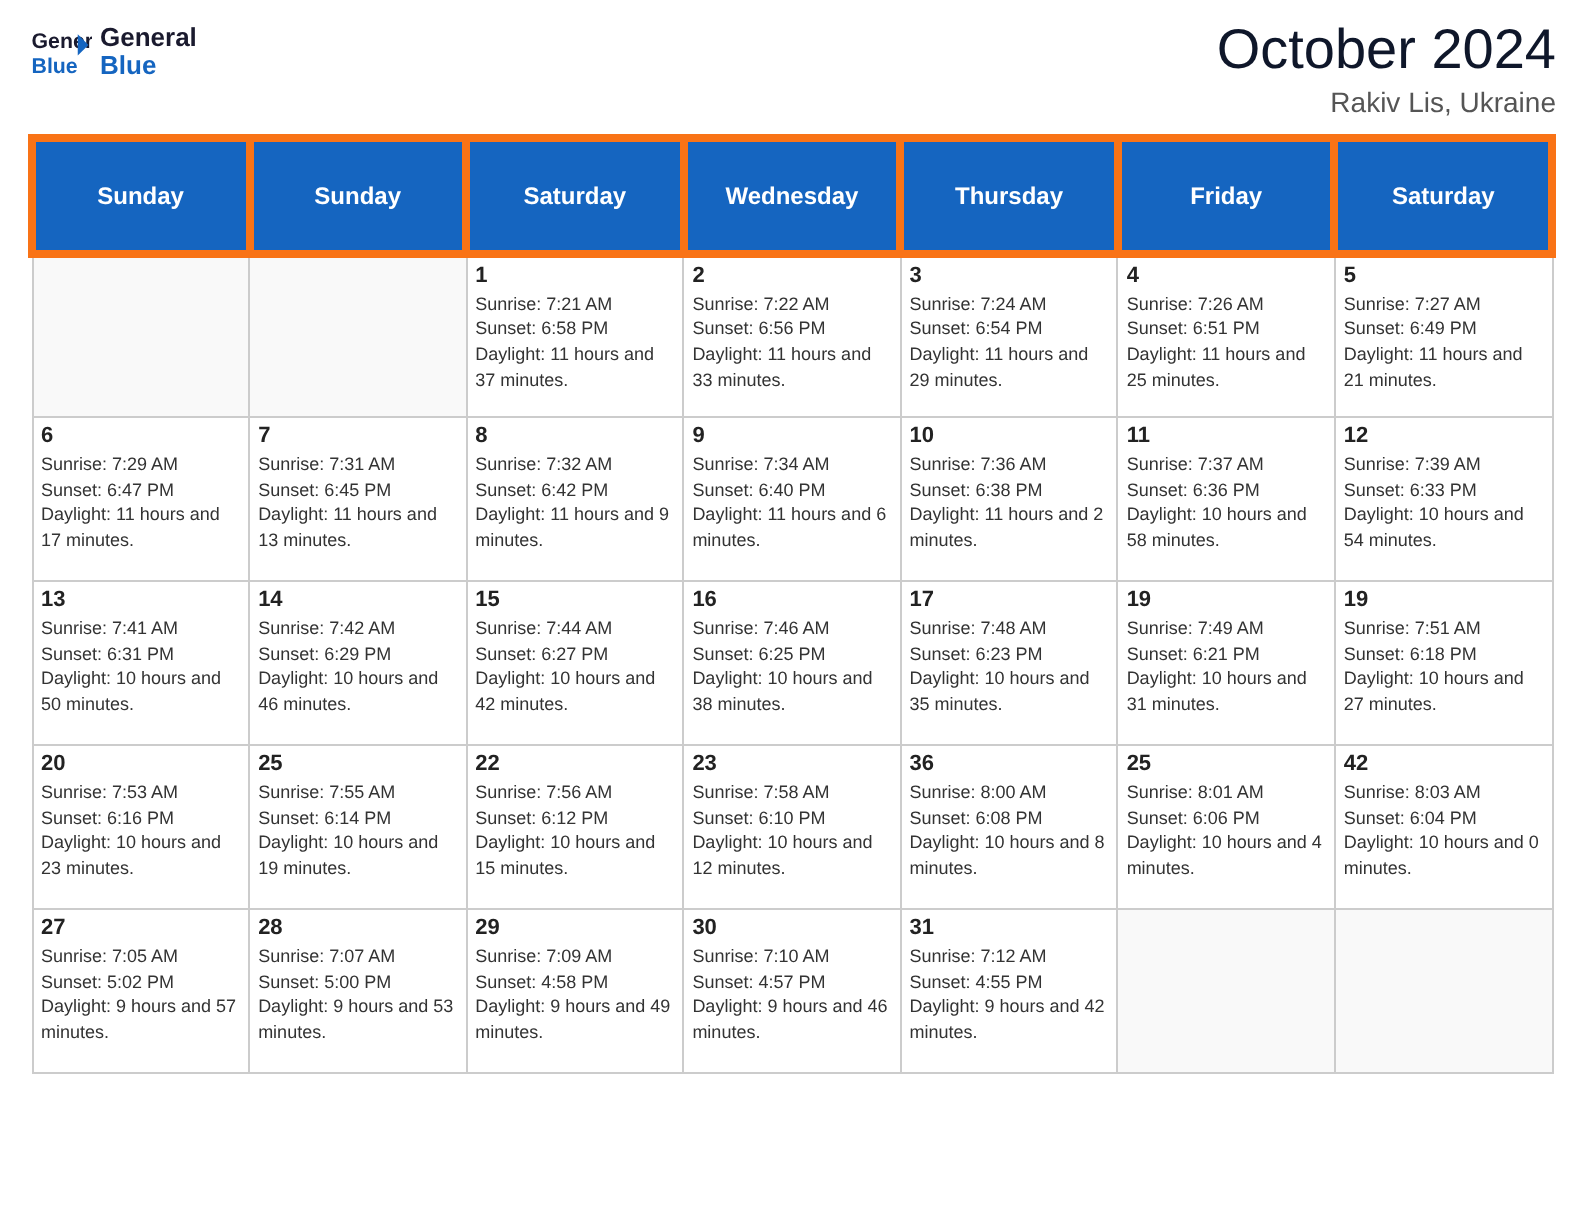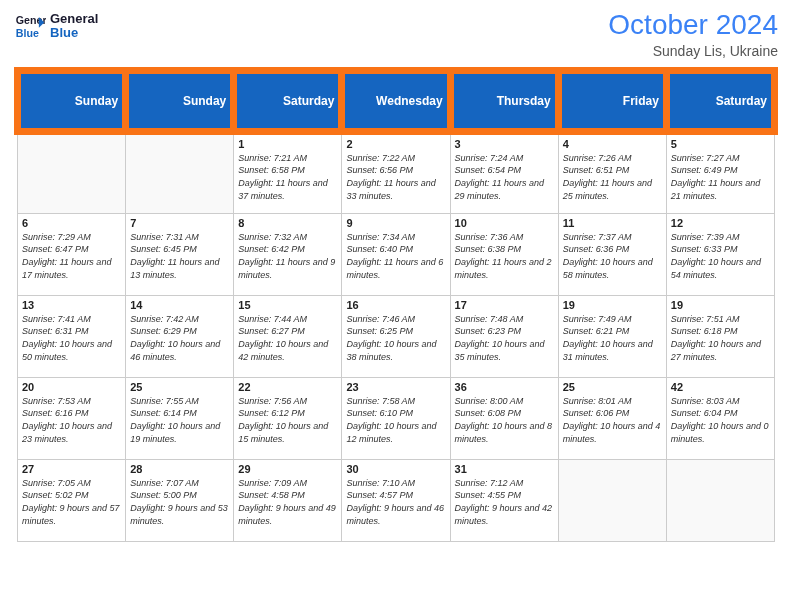--- a/index.html
+++ b/index.html
@@ -30,42 +30,42 @@
     .logo-icon {
       width: 32px;
       height: 32px;
     }
     .title-block {
       text-align: right;
     }
     .month-title {
       font-size: 28px;
       font-weight: 300;
-      color: #3b82f6;
+      color: #0f172a;
       line-height: 1.1;
       text-align: center;
     }
     .location {
       font-size: 14px;
       color: #555;
       margin-top: 2px;
     }
     .calendar {
       width: 100%;
       border-collapse: collapse;
       table-layout: fixed;
     }
     .calendar th {
       background: #1565c0;
       color: #fff;
       font-size: 12px;
       font-weight: bold;
       padding: 20px 4px;
-      text-align: right;
-      border: 7px solid #f97316;
+      text-align: center;
+      border: 4px solid #f97316;
     }
     .calendar td {
       border: 1px solid #ccc;
       vertical-align: top;
       padding: 3px 4px;
       font-size: 9.5px;
       color: #333;
       height: 82px;
       background: #fff;
     }
@@ -75,21 +75,20 @@
     .day-num {
       font-size: 11px;
       font-weight: bold;
       color: #222;
       margin-bottom: 2px;
     }
     .day-info {
       font-size: 9px;
       color: #333;
       line-height: 1.4;
-      font-style: italic;
     }
   </style>
 </head>
 <body>
 
 <div class="page">
   <div class="header">
     <div class="logo">
       <svg class="logo-icon" viewBox="0 0 36 36">
         <rect x="0" y="0" width="36" height="36" fill="white"></rect>
@@ -97,21 +96,21 @@
         <text x="2" y="30" font-size="12" font-weight="bold" fill="#1565c0" font-family="Arial">Blue</text>
         <polygon points="28,8 34,14 28,20" fill="#1565c0"></polygon>
       </svg>
       <div style="display:flex; flex-direction:column; line-height:1.1;">
         <span style="font-size:13px; font-weight:bold; color:#1a1a2e;">General</span>
         <span style="font-size:13px; font-weight:bold; color:#1565c0;">Blue</span>
       </div>
     </div>
     <div class="title-block">
       <div class="month-title">October 2024</div>
-      <div class="location">Sunday Lis, Ukraine</div>
+      <div class="location">Rakiv Lis, Ukraine</div>
     </div>
   </div>
 
   <table class="calendar">
     <thead>
       <tr>
       <th>Sunday</th>
           <th>Sunday</th>
           <th>Saturday</th>
           <th>Wednesday</th>

